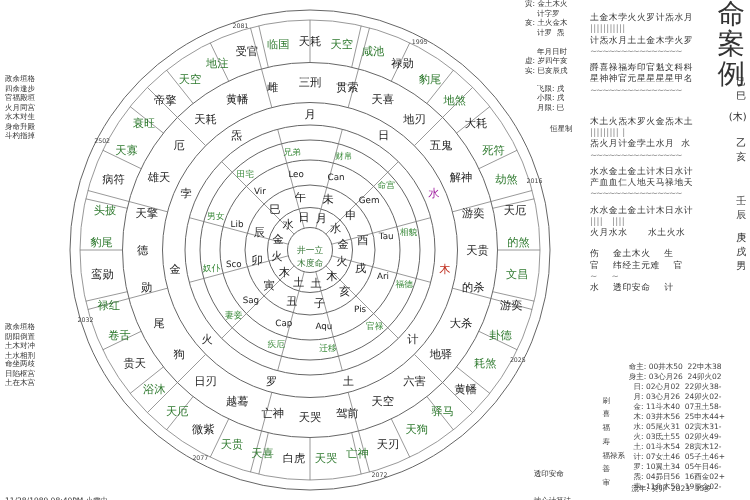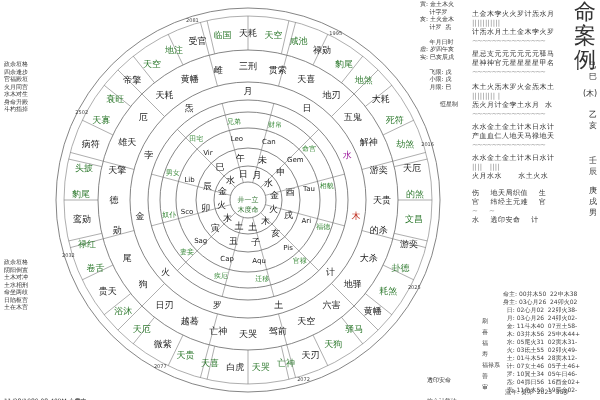--- a/index.html
+++ b/index.html
@@ -259,34 +259,34 @@
   <div>命</div>
   <div>案</div>
   <div>例</div>
 </div>
 
 <div class="col" style="left:472px;top:0;">
   <div class="row" style="margin-top:10px">土金木孛火火罗计炁水月</div>
   <div class="row sep">| | | | | | | | | | |</div>
   <div class="row">计炁水月土土金木孛火罗</div>
   <div class="row sep">~~~~~~~~~~~~~~~</div>
-  <div class="row" style="margin-top:4px">星忌支元元元元元元驿马</div>
+  <div class="row" style="margin-top:4px">爵喜禄福寿印官魁文科科</div>
   <div class="row">星神神官元星星星星甲名</div>
   <div class="row sep">~~~~~~~~~~~~~~~</div>
-  <div class="row" style="margin-top:6px">木土火炁木罗火金炁木土</div>
+  <div class="row" style="margin-top:16px">木土火炁木罗火金炁木土</div>
   <div class="row sep">| | | | | | | | |   |</div>
   <div class="row">炁火月计金孛土水月  水</div>
   <div class="row sep">~~~~~~~~~~~~~~~</div>
   <div class="row" style="margin-top:4px">水水金土金土计木日水计</div>
   <div class="row">产血血仁人地天马禄地天</div>
   <div class="row sep">~~~~~~~~~~~~~~~</div>
   <div class="row" style="margin-top:4px">水水金土金土计木日水计</div>
   <div class="row sep">| | | |       | | | |</div>
   <div class="row">火月水水      水土火水</div>
-  <div class="row" style="margin-top:8px">伤    地天局织值    生</div>
+  <div class="row" style="margin-top:8px">伤    金土木火    生</div>
   <div class="row">官    纬经主元难    官</div>
   <div class="row sep">~          ~</div>
   <div class="row">水    透印安命    计</div>
 </div>
 <div class="col" style="left:583px;top:60px;font-size:8px;line-height:11px;width:14px;text-align:right;">
   <div style="margin-bottom:6px">己巳</div>
   <div style="margin-bottom:10px">(木)</div>
   <div style="margin-bottom:24px">乙亥</div>
   <div style="margin-bottom:8px">壬辰</div>
   <div>庚戌</div>

